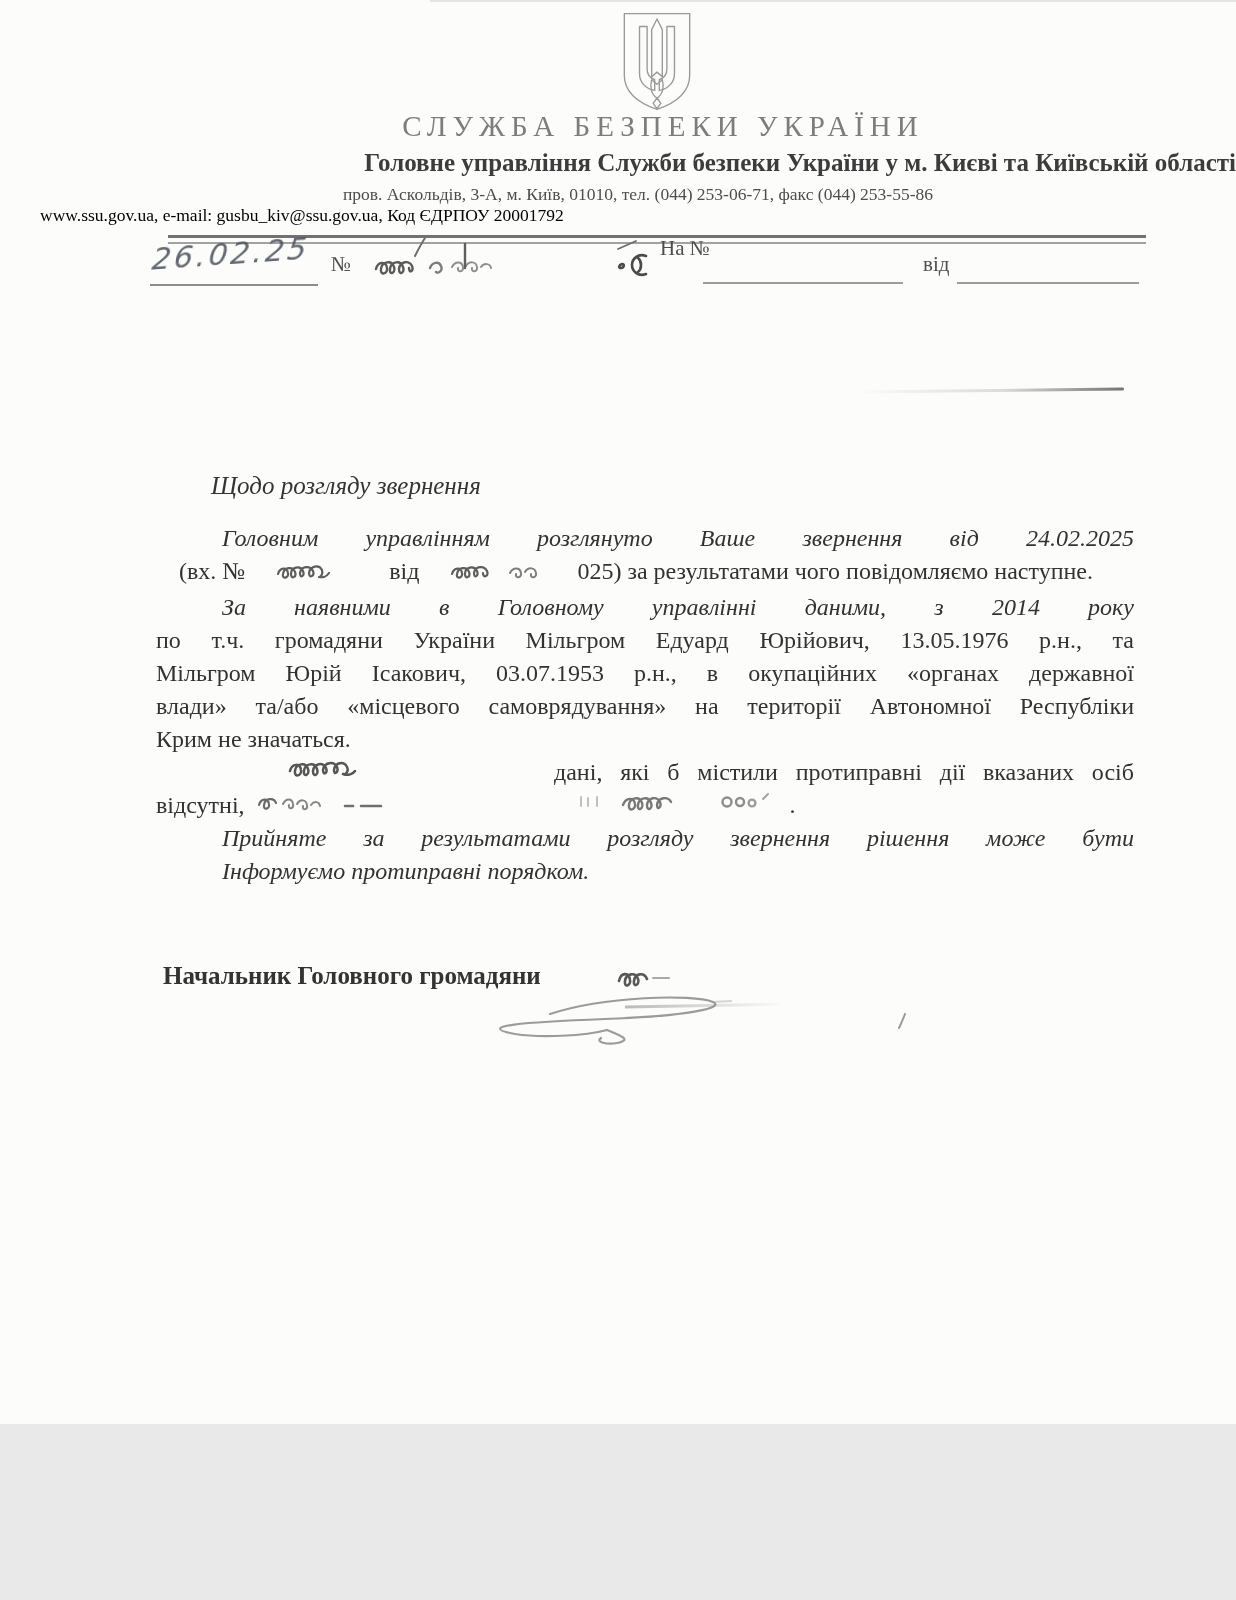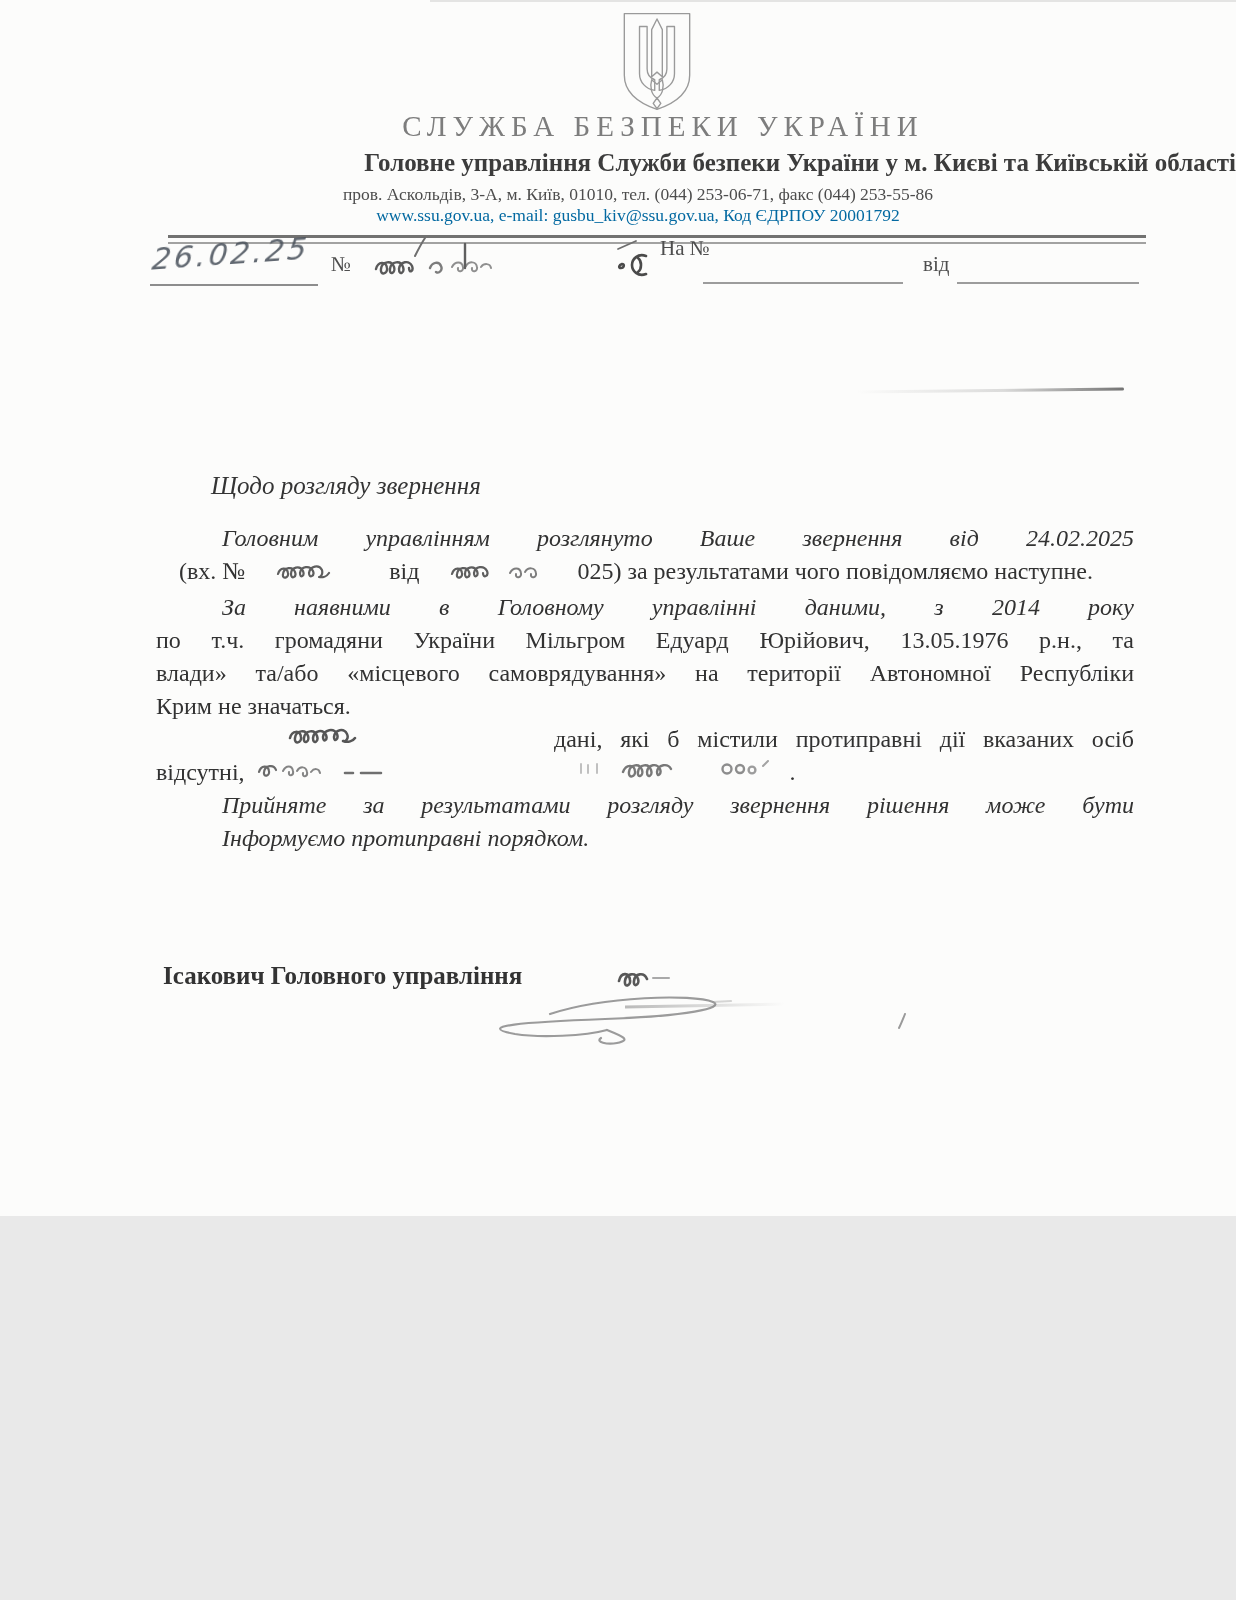--- a/index.html
+++ b/index.html
@@ -1,18 +1,18 @@
 <!DOCTYPE html>
 <html><head>
 <meta charset="utf-8">
 <style>
   * { margin:0; padding:0; box-sizing:border-box; }
   html,body { background:#e9e9e9; }
   .page {
-    position:relative; width:1236px; height:1216px;
+    position:relative; width:1236px; height:1424px;
     background:#fcfcfb; overflow:hidden; margin:0 auto;
     font-family:"Liberation Serif", serif; color:#303030;
   }
 
   
   .emblem { position:absolute; left:619px; top:10px; width:76px; height:103px; }
   .emblem svg { width:100%; height:100%; }
   .org-title {
     position:absolute; left:90px; right:0; top:110px; text-align:center;
     font-size:29px; letter-spacing:6px; color:#7d7d7d; font-weight:400;
@@ -20,22 +20,22 @@
   }
   .org-subtitle {
     position:absolute; left:40px; right:0; top:149px; text-align:right;
     font-size:25px; font-weight:700; color:#3c3c3c; filter:blur(0.25px);
   }
   .org-address {
     position:absolute; left:40px; right:0; top:184px; text-align:center;
     font-size:17.5px; color:#4d4d4d; filter:blur(0.25px);
   }
   .org-contacts {
-    position:absolute; left:40px; right:0; top:205px; text-align:center;
-    font-size:17.5px; color:#0369a1; filter:blur(0.25px);
+    position:absolute; left:40px; right:0; top:205px; 
+    font-size:17.5px; color:#000000; filter:blur(0.25px);
   }
   .top-edge { position:absolute; left:430px; top:0; width:806px; height:2px; background:#cfcfcf; opacity:.55; }
 
   
   .rule-thick { position:absolute; left:168px; top:235px; width:978px; height:3px; background:#4f4f4f; opacity:.8; }
   .rule-thin  { position:absolute; left:168px; top:242px; width:978px; height:2px; background:#8b8b8b; opacity:.8; }
 
   
   .hand-date {
     position:absolute; left:152px; top:236px; width:170px;
@@ -181,20 +181,21 @@
         <svg class="lineart" width="100" height="22" viewBox="0 0 100 22" stroke="#5e5e5e" stroke-width="2.2">
           <path d="M4,14 c2,-7 9,-7 10,-1 c1,5 -6,7 -5,1 c1,-7 10,-8 12,-2 c2,5 -4,8 -4,2 c0,-7 9,-9 12,-3 c2,5 -3,8 -3,2 c1,-7 10,-8 13,-2 c2,5 -4,8 -4,2"></path>
           <path d="M62,13 c3,-6 10,-6 11,0 c1,5 -6,6 -5,1 m9,-2 c3,-5 10,-5 11,1 c1,5 -6,6 -5,1" stroke="#7e7e7e" stroke-width="2"></path>
         </svg>
       </span>
       <span>025) за результатами чого повідомляємо наступне.</span>
     </div>
 
     <div class="bline indent">За наявними в Головному управлінні даними, з 2014 року</div>
     <div class="bline">по т.ч. громадяни України Мільгром Едуард Юрійович, 13.05.1976 р.н., та</div>
+    <div class="bline">Мільгром Юрій Ісакович, 03.07.1953 р.н., в окупаційних «органах державної</div>
     <div class="bline">влади» та/або «місцевого самоврядування» на території Автономної Республіки</div>
     <div class="bline last">Крим не значаться.</div>
 
     <div class="flexline">
       <span style="flex:0 0 130px"></span>
       <span class="smudge">
         <svg class="lineart" width="118" height="24" viewBox="0 0 118 24" stroke="#565656" stroke-width="2.5">
           <path d="M4,15 c2,-8 10,-8 11,-1 c1,6 -7,8 -6,1 c1,-8 11,-9 13,-2 c2,6 -5,9 -4,2 c1,-8 11,-9 13,-2 c2,6 -4,9 -4,2 c1,-8 10,-9 13,-3 c2,5 -3,8 -3,2 c1,-8 11,-9 14,-3 c2,5 -3,9 -3,3 c1,-8 10,-9 13,-3 c2,4 -1,8 -4,7 c5,2 10,0 12,-3"></path>
         </svg>
       </span>
@@ -226,21 +227,21 @@
         </svg>
       </span>
       <span>.</span>
     </div>
 
     <div class="bline indent">Прийняте за результатами розгляду звернення рішення може бути</div>
 
     <div class="bline last indent">Інформуємо протиправні порядком.</div>
   </div>
 
-  <div class="sig-title">Ісакович Головного управління</div>
+  <div class="sig-title">Начальник Головного громадяни</div>
 
   <span class="sig-smudge">
     <svg class="lineart" width="60" height="26" viewBox="0 0 60 26" stroke="#585858" stroke-width="2.6">
       <path d="M4,17 c2,-9 10,-9 11,-1 c1,6 -6,8 -5,1 c1,-8 11,-9 13,-2 c2,6 -5,9 -4,2 c1,-8 10,-9 13,-2"></path>
       <path d="M38,14 h16" stroke="#a9a9a9" stroke-width="2"></path>
     </svg>
   </span>
 
   <span class="sig-swirl">
     <svg class="lineart" width="280" height="60" viewBox="0 0 280 60" stroke="#9b9b9b" stroke-width="2.2">

